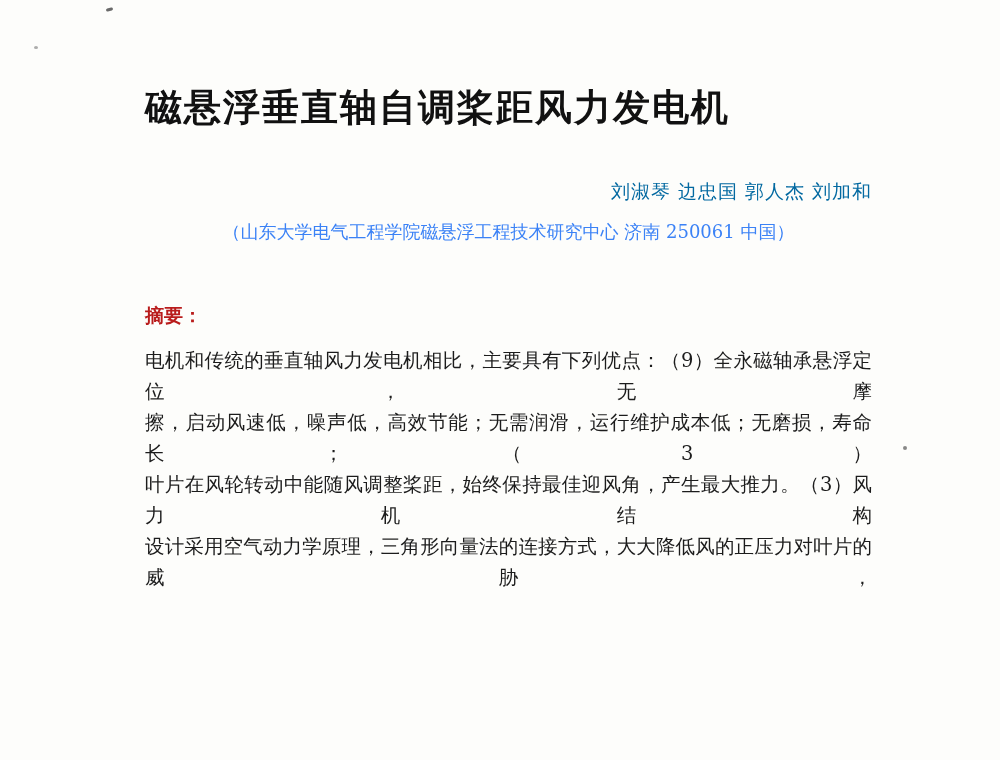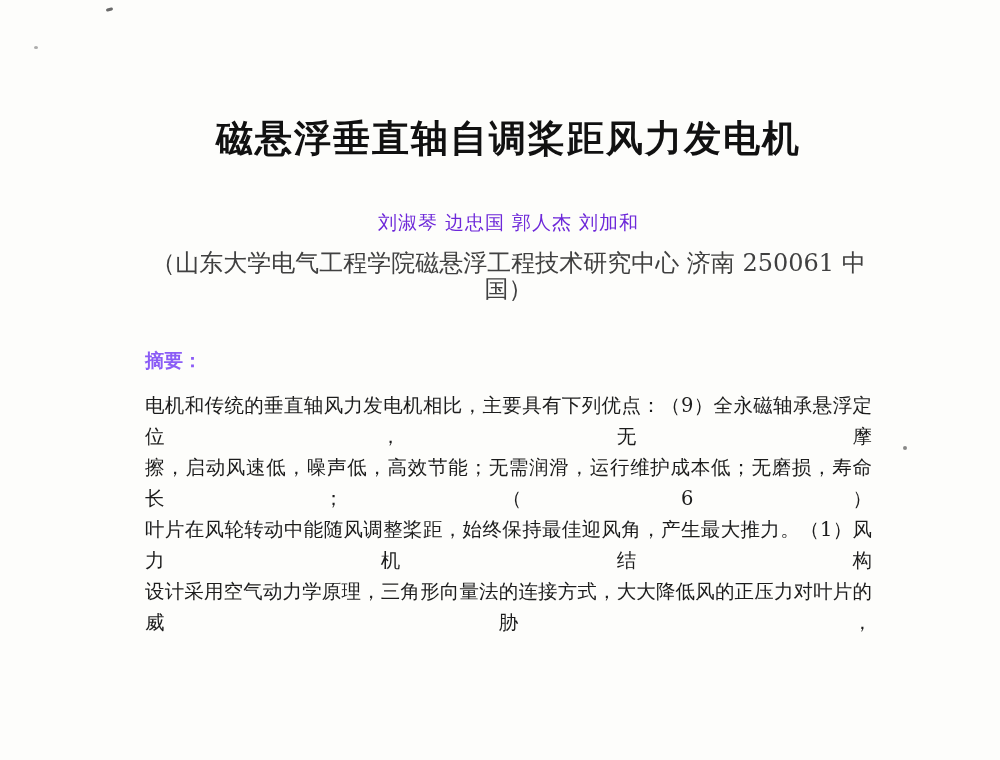--- a/index.html
+++ b/index.html
@@ -17,50 +17,49 @@
     color: #1b1b1b;
   }
   .content {
     position: absolute;
     left: 145px;
     top: 0;
     width: 727px;
   }
   .title {
     margin: 0;
-    padding-top: 114px;
-    text-align: center;
+    padding-top: 83px;
     font-size: 37px;
     line-height: 48px;
     font-weight: 700;
     letter-spacing: 2px;
     color: #111;
   }
   .authors {
     margin-top: 46px;
-    text-align: center;
+    text-align: right;
     font-size: 19px;
     line-height: 28px;
     letter-spacing: 1px;
-    color: #6d28d9;
+    color: #0369a1;
   }
   .affiliation {
     margin-top: 14px;
     text-align: center;
-    font-size: 24px;
+    font-size: 18px;
     line-height: 26px;
-    color: #404040;
+    color: #3b82f6;
   }
   .abstract-label {
-    margin-top: 44px;
+    margin-top: 56px;
     font-size: 19px;
     line-height: 28px;
     font-weight: 700;
     font-family: "DejaVu Sans", "Liberation Sans", sans-serif;
-    color: #8b5cf6;
+    color: #b91c1c;
   }
   .abstract {
     margin-top: 16px;
     font-size: 19.5px;
     color: #1c1c1c;
   }
   .abstract .line {
     line-height: 31px;
     text-align: justify;
     text-align-last: justify;
@@ -107,22 +106,22 @@
     <h1 class="title">磁悬浮垂直轴自调桨距风力发电机</h1>
 
     <div class="authors">刘淑琴 边忠国 郭人杰 刘加和</div>
 
     <div class="affiliation">（山东大学电气工程学院磁悬浮工程技术研究中心 济南 250061 中国）</div>
 
     <div class="abstract-label">摘要：</div>
 
     <div class="abstract">
       <div class="line">电机和传统的垂直轴风力发电机相比，主要具有下列优点：（9）全永磁轴承悬浮定位，无摩</div>
-      <div class="line">擦，启动风速低，噪声低，高效节能；无需润滑，运行维护成本低；无磨损，寿命长；（6）</div>
-      <div class="line">叶片在风轮转动中能随风调整桨距，始终保持最佳迎风角，产生最大推力。（1）风力机结构</div>
+      <div class="line">擦，启动风速低，噪声低，高效节能；无需润滑，运行维护成本低；无磨损，寿命长；（3）</div>
+      <div class="line">叶片在风轮转动中能随风调整桨距，始终保持最佳迎风角，产生最大推力。（3）风力机结构</div>
       <div class="line">设计采用空气动力学原理，三角形向量法的连接方式，大大降低风的正压力对叶片的威胁，</div>
 
     </div>
 
   </div>
 
   <div class="speck speck-1"></div>
   <div class="speck speck-2"></div>
   <div class="speck speck-3"></div>
 </div>

